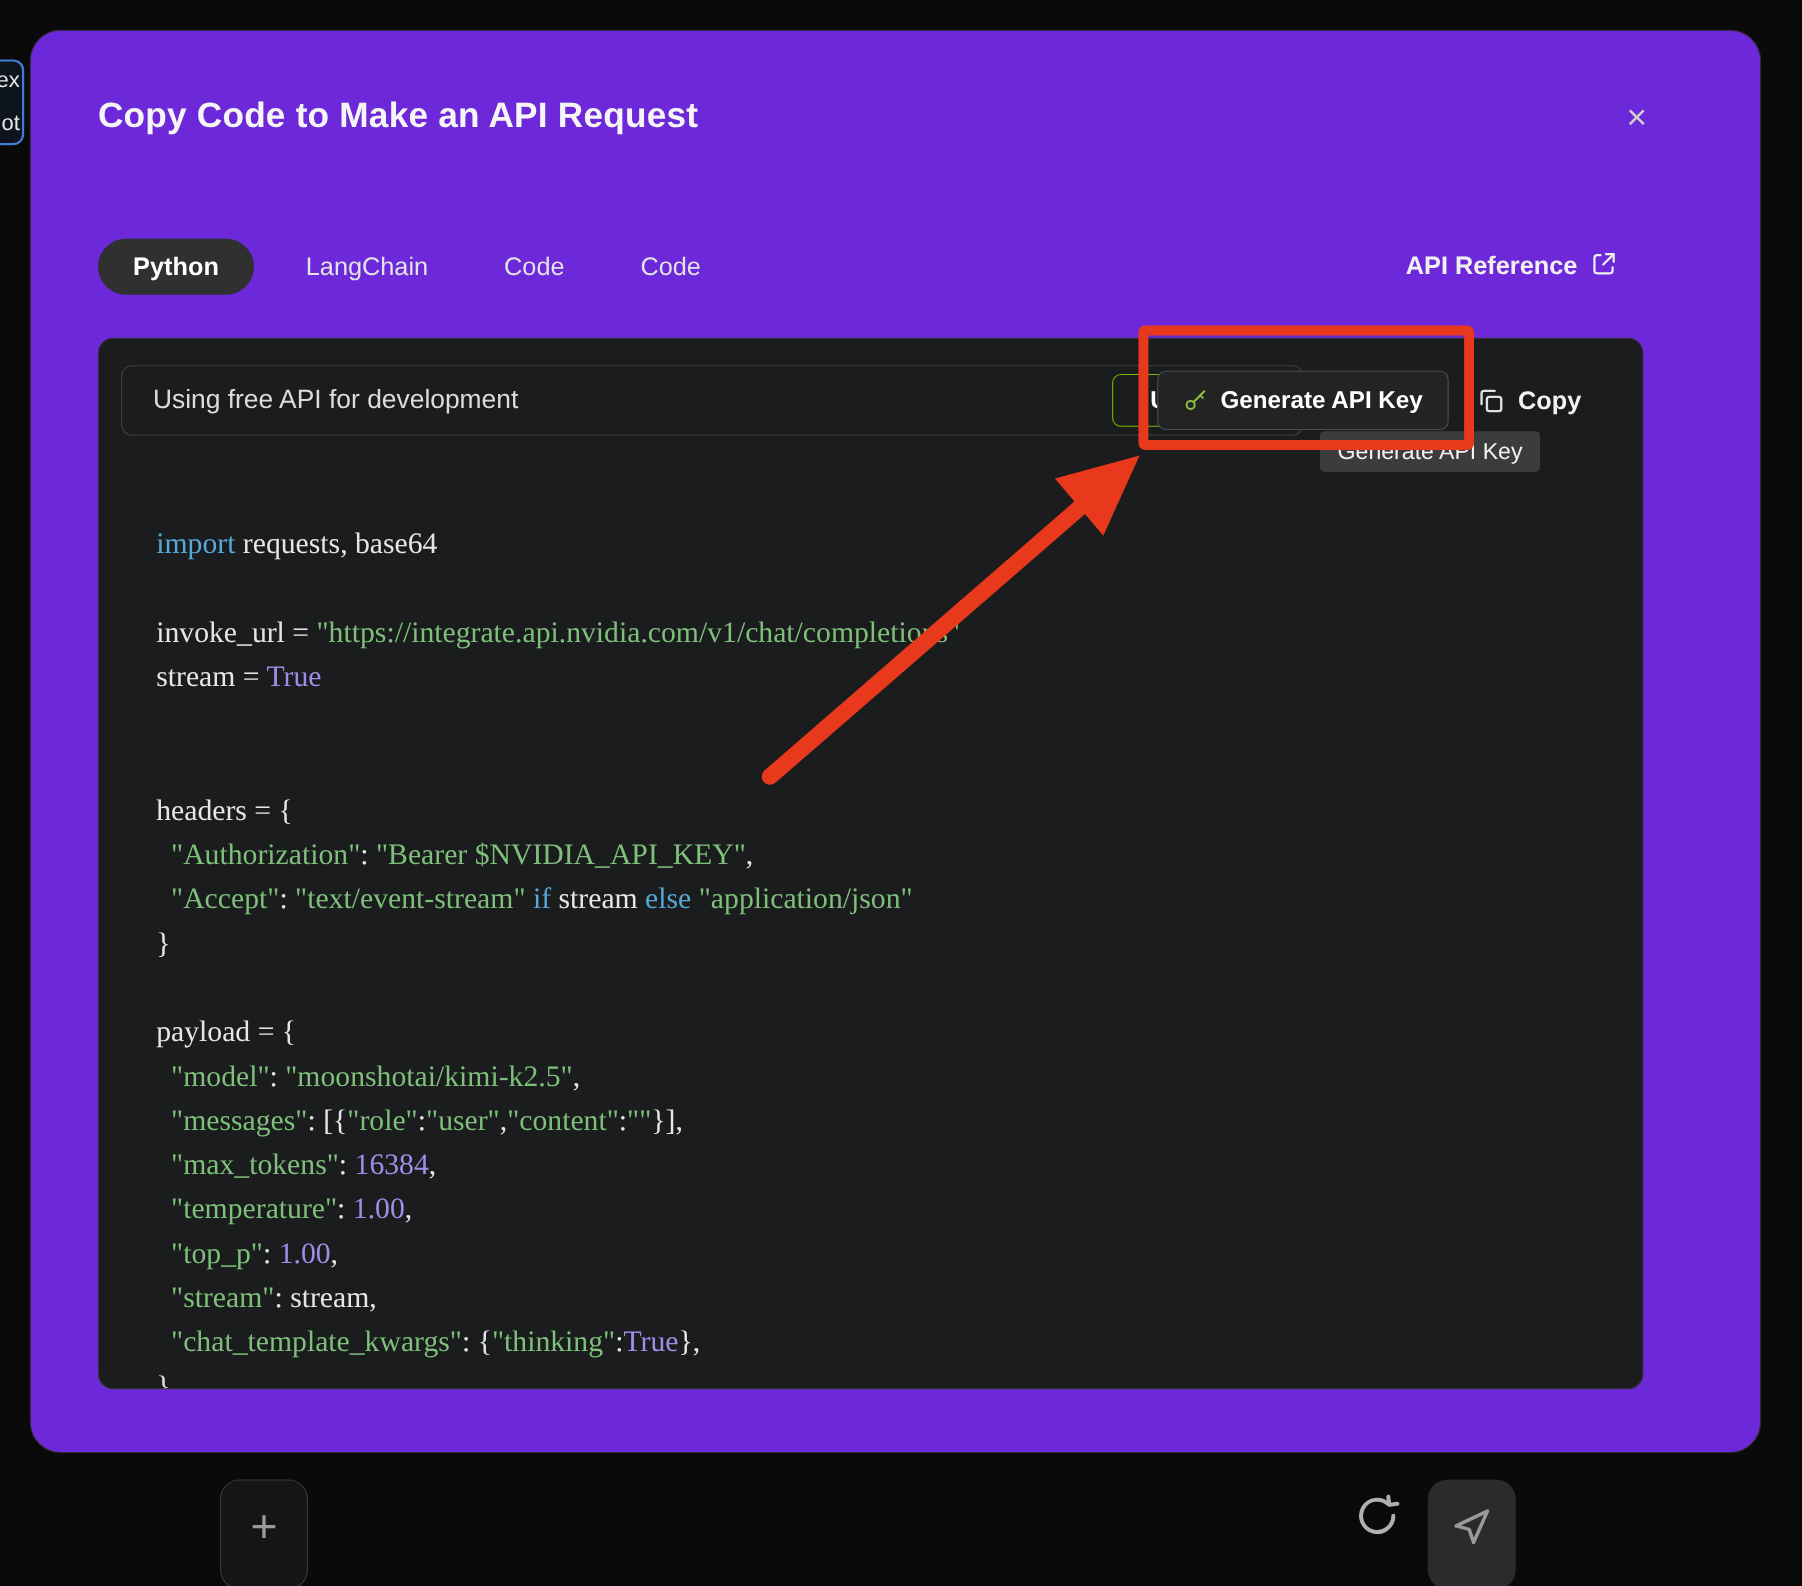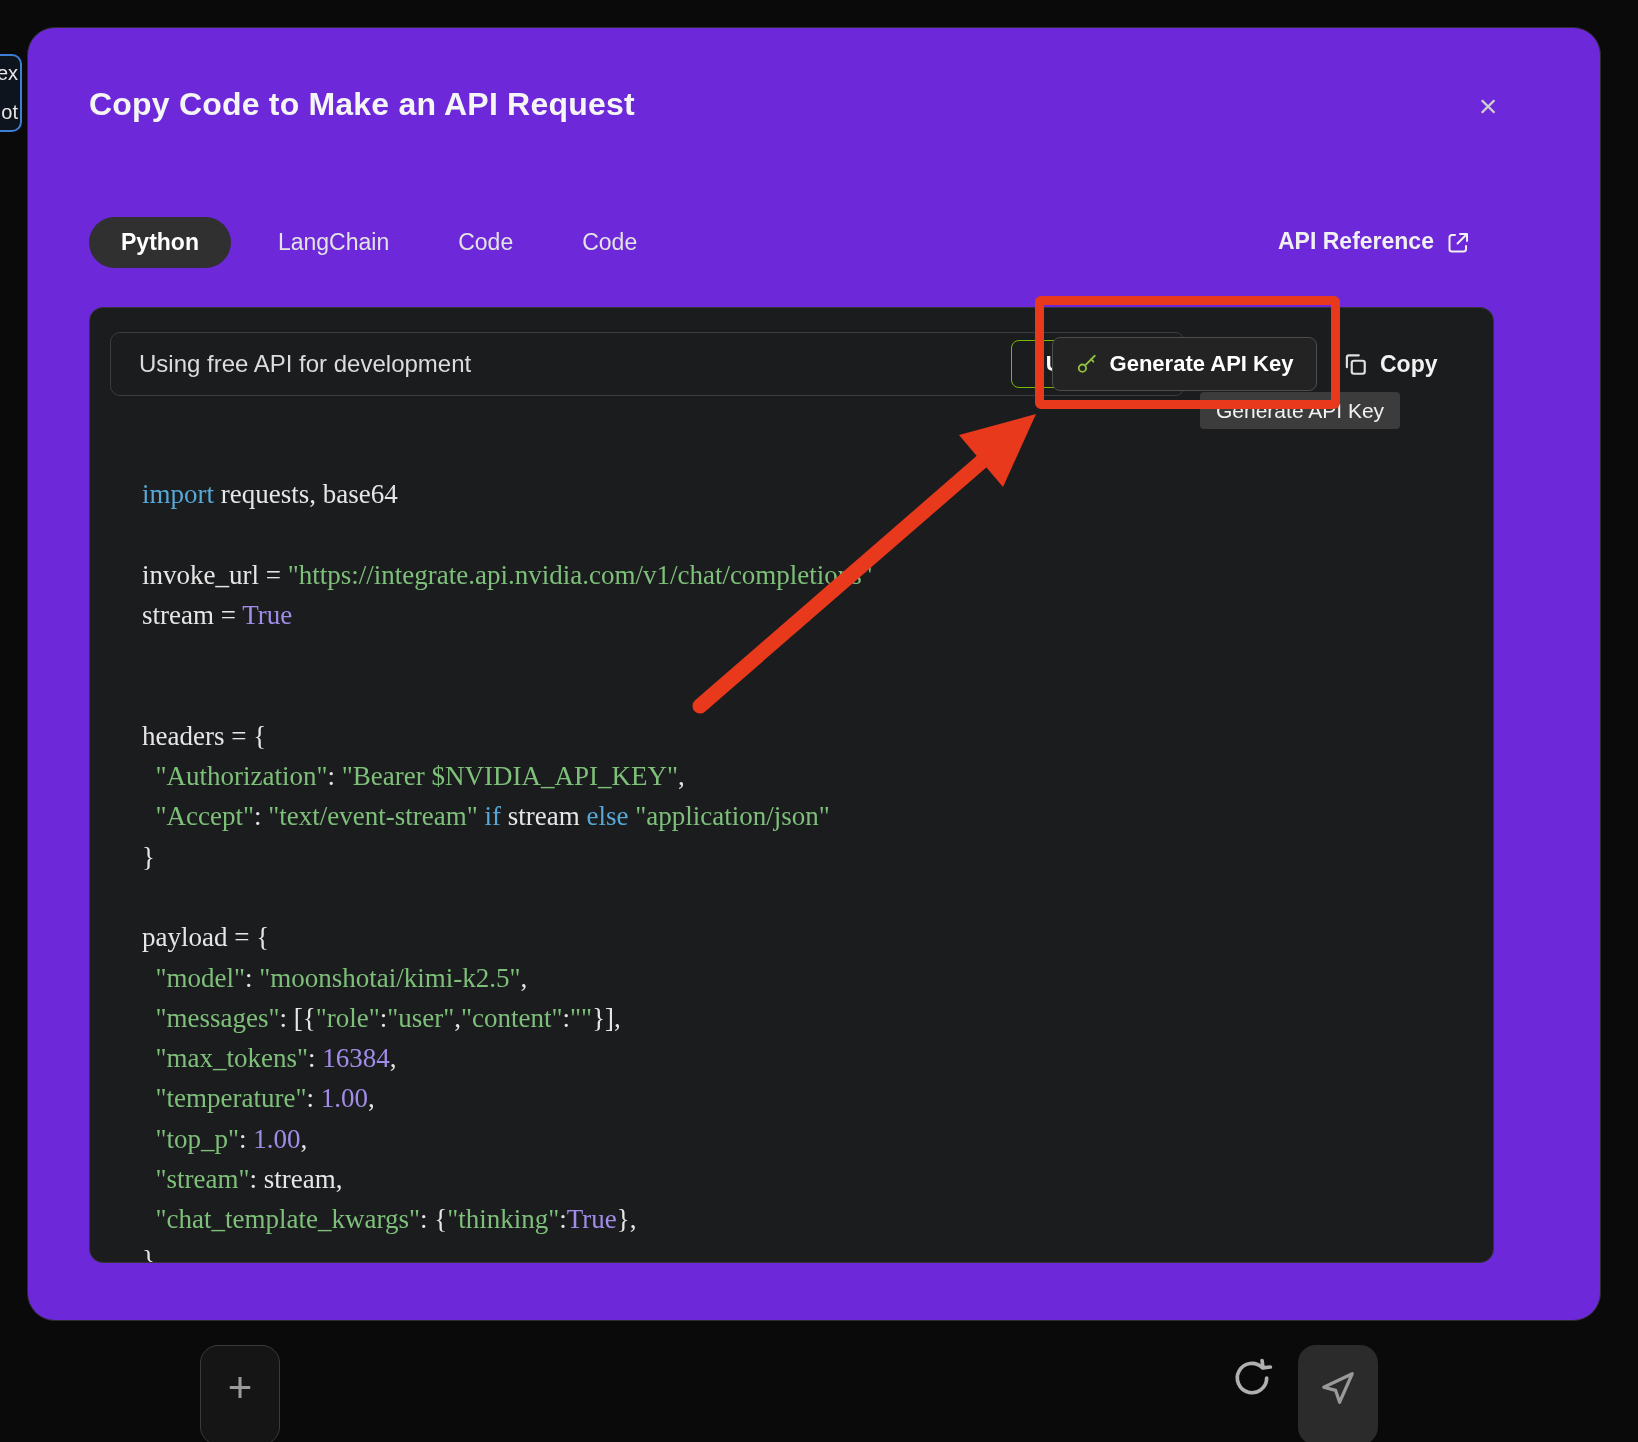--- a/index.html
+++ b/index.html
@@ -68,21 +68,21 @@
     position:absolute;left:61px;top:189px;display:flex;align-items:center;gap:25px;
   }
   .tab{
     padding:12px 22px;font-size:23px;color:#e3e3e3;border-radius:999px;
     cursor:pointer;white-space:nowrap;
   }
   .tab.active{
     background:#303030;font-weight:bold;color:#ffffff;padding:12px 32px;
   }
   .api-ref{
-    position:absolute;left:1250px;top:200px;display:flex;align-items:flex-end;gap:12px;
+    position:absolute;left:1250px;top:200px;display:flex;align-items:flex-start;gap:12px;
     cursor:pointer;
   }
   .api-ref-label{font-size:23px;font-weight:bold;color:#f0f0f0;}
 
   
   .panel{
     position:absolute;left:61px;top:279px;width:1405px;height:956px;
     border:1px solid #343434;border-radius:14px;background:#1b1c1e;
     overflow:hidden;
   }

